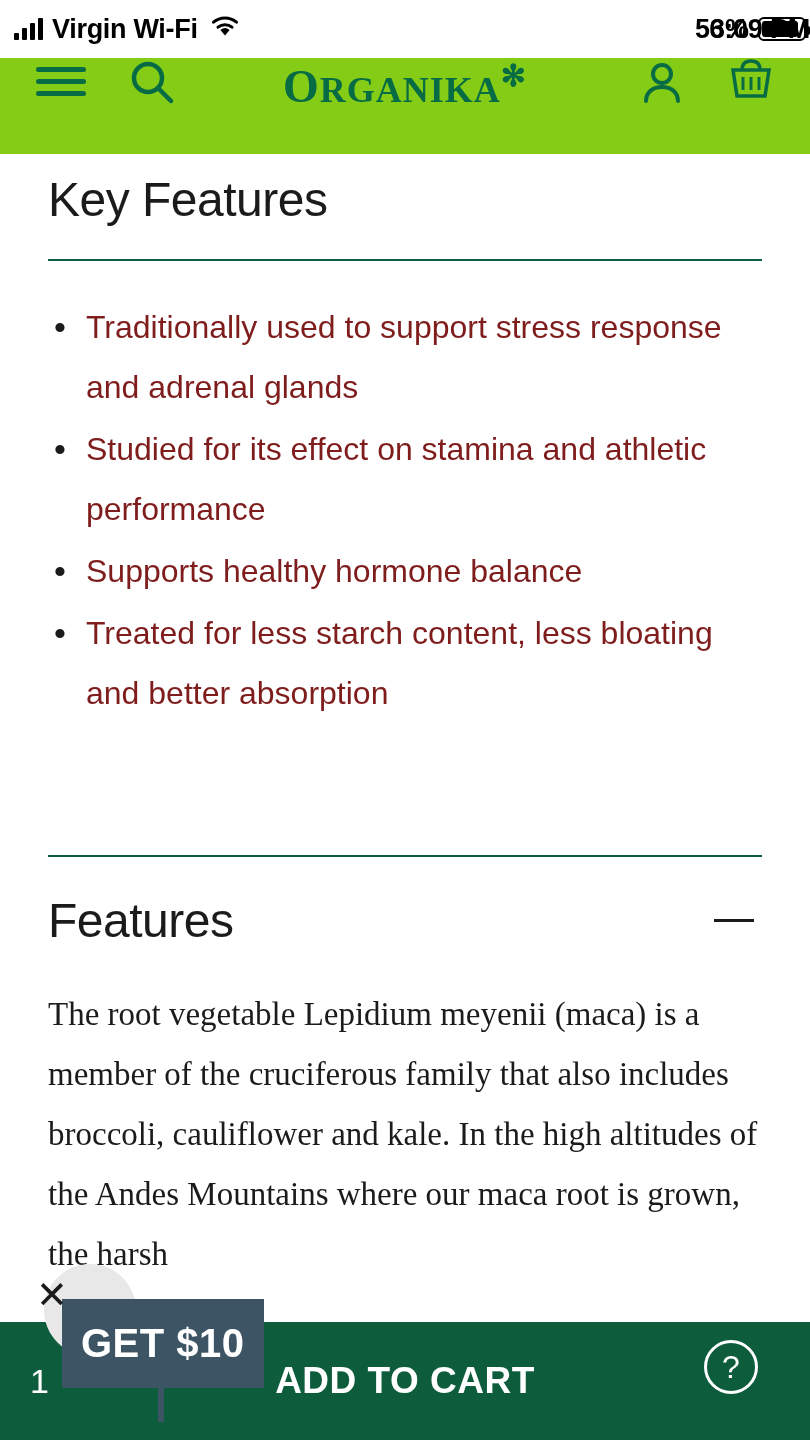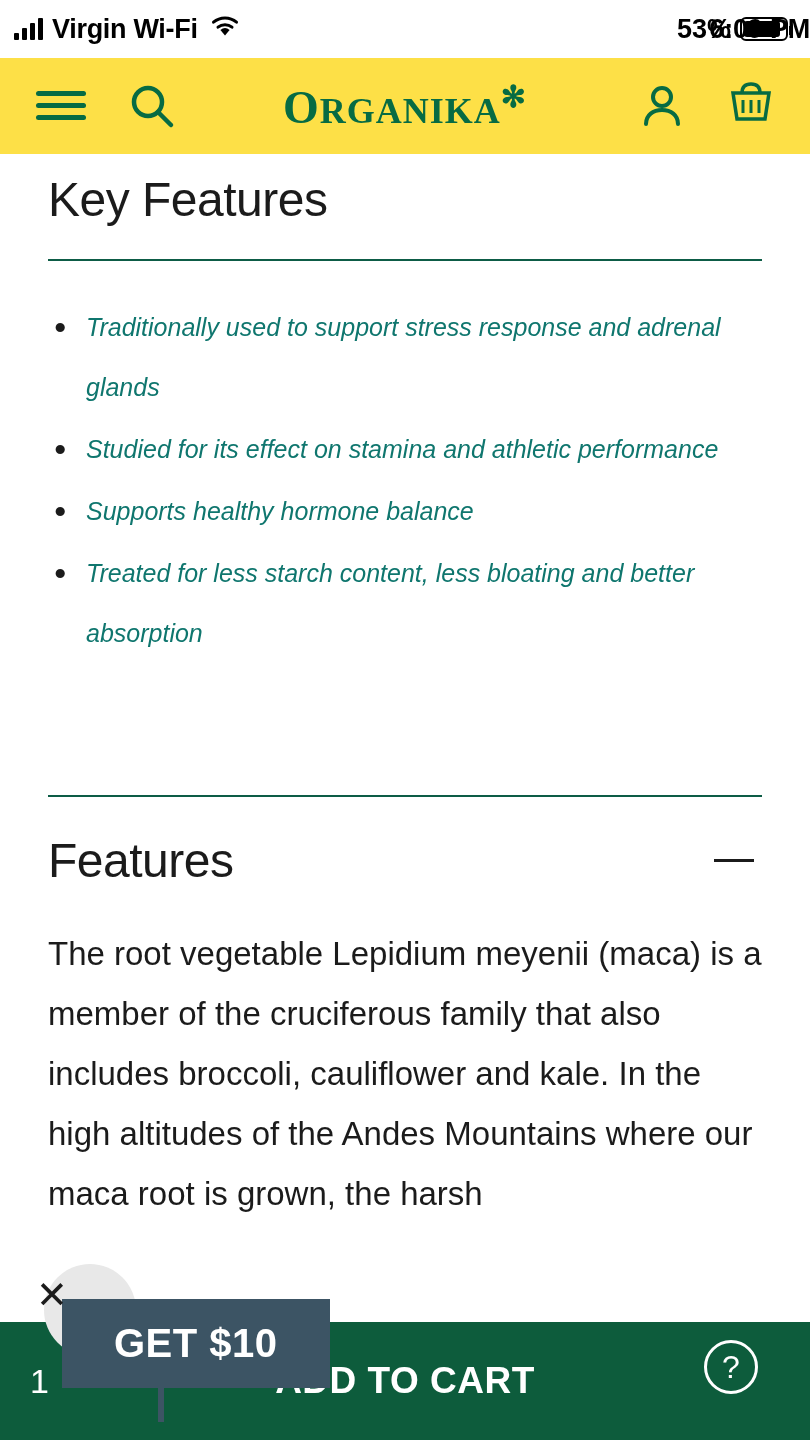--- a/index.html
+++ b/index.html
@@ -10,21 +10,21 @@
     font-family: "Liberation Sans", sans-serif;
     overflow: hidden;
   }
   body { position: relative; }
 
   
   .status-bar {
     height: 58px;
     display: flex;
     align-items: center;
-    padding: 0 22px 0 14px;
+    padding: 0 4px 0 14px;
     font-size: 27px;
     font-weight: 600;
     color: #000;
     position: relative;
   }
   .status-left { display: flex; align-items: center; gap: 9px; }
   .signal { display: flex; align-items: flex-end; gap: 3px; height: 22px; }
   .signal i { display: block; width: 5px; background: #000; border-radius: 1px; }
   .signal i:nth-child(1) { height: 7px; }
   .signal i:nth-child(2) { height: 12px; }
@@ -62,23 +62,23 @@
     width: 3px; height: 9px;
     background: #000;
     border-radius: 0 2px 2px 0;
   }
   .battery span { display: block; height: 100%; width: 90%; background: #000; border-radius: 3px; }
 
   
   .site-header {
     height: 96px;
     display: flex;
-    align-items: center;
+    align-items: flex-start;
     padding: 0 34px;
-    background: #fde047;
+    background: #84cc16;
     gap: 9px;
   }
   .hdr-left { display: flex; align-items: center; gap: 40px; }
   .hdr-right { display: flex; align-items: center; gap: 40px; margin-left: auto; }
   .icon-btn { display: flex; align-items: center; justify-content: center; cursor: pointer; }
   .brand {
     position: absolute;
     left: 0; right: 0;
     text-align: center;
     pointer-events: none;
@@ -107,25 +107,24 @@
     border-top: 2px solid #0d5c46;
     margin: 32px 0 0 0;
   }
   ul.benefits {
     list-style: none;
     margin: 36px 0 0 0;
   }
   ul.benefits li {
     position: relative;
     padding-left: 38px;
-    font-size: 25px;
+    font-size: 32px;
     line-height: 60px;
-    color: #0f766e;
+    color: #7f1d1d;
     margin-bottom: 2px;
-    font-style: italic;
   }
   ul.benefits li::before {
     content: "•";
     position: absolute;
     left: 6px;
     top: 0;
     font-size: 34px;
     color: #1b1b1b;
   }
 
@@ -152,20 +151,21 @@
   .minus {
     width: 40px; height: 3px;
     background: #1b1b1b;
     margin-right: 8px;
   }
   .features-body {
     margin-top: 36px;
     font-size: 33px;
     line-height: 60px;
     color: #1b1b1b;
+    font-family: Liberation Serif, serif;
   }
 
   
   .bottom-bar {
     position: absolute;
     left: 0; right: 0; bottom: 0;
     height: 118px;
     background: #0d5c3c;
     display: flex;
     align-items: center;
@@ -210,21 +210,21 @@
     border-radius: 50%;
   }
 
   
   .promo {
     position: absolute;
     left: 62px;
     bottom: 52px;
     background: #3c5464;
     color: #fff;
-    padding: 22px 52px;
+    padding: 22px 19px;
     font-size: 40px;
     font-weight: 700;
     letter-spacing: 0.5px;
     z-index: 5;
   }
   .promo::after {
     content: "";
     position: absolute;
     left: 96px;
     bottom: -34px;

